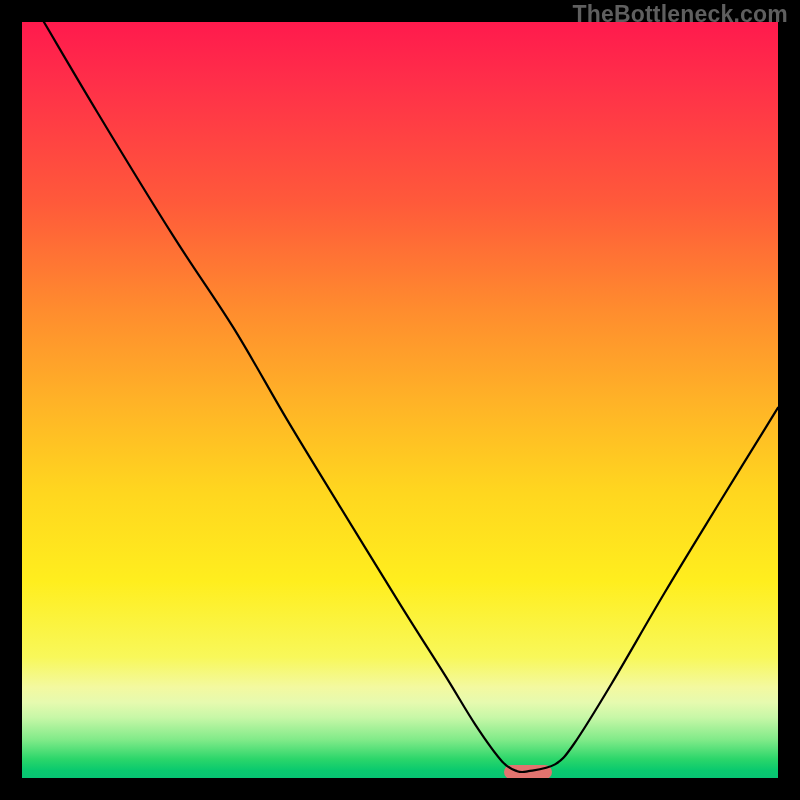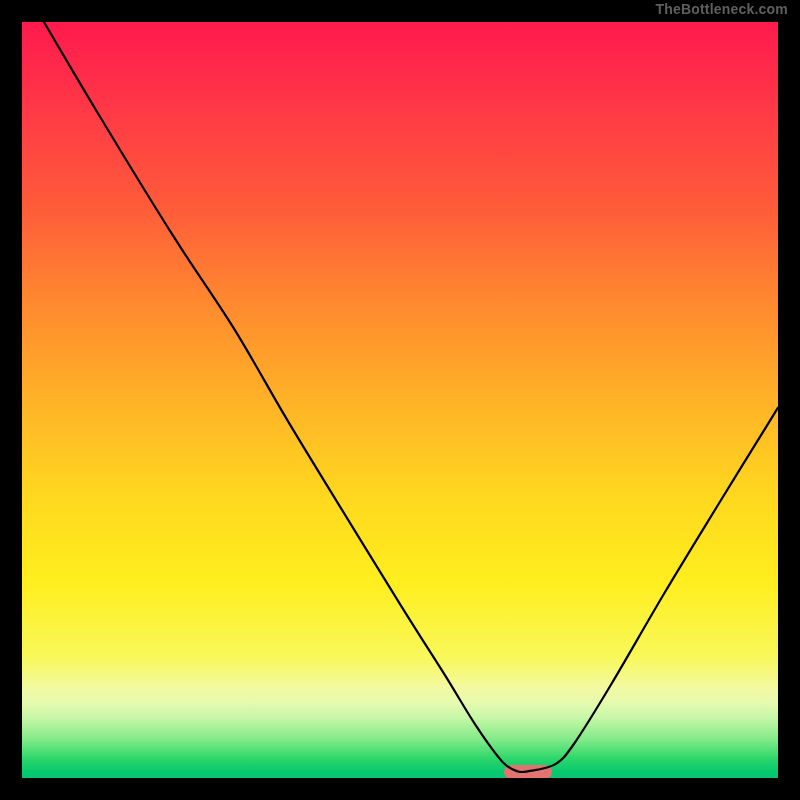--- a/index.html
+++ b/index.html
@@ -56,21 +56,21 @@
   svg.curve {
     position: absolute;
     left: 0; top: 0;
     overflow: visible;
   }
   .attrib {
     position: absolute;
     top: 1px;
     right: 12px;
     font-family: Arial, Helvetica, sans-serif;
-    font-size: 14px;
+    font-size: 23px;
     font-weight: 600;
     color: #5f5f5f;
     letter-spacing: 0.2px;
   }
 </style>
 </head>
 <body>
 
 <div class="frame">
 

